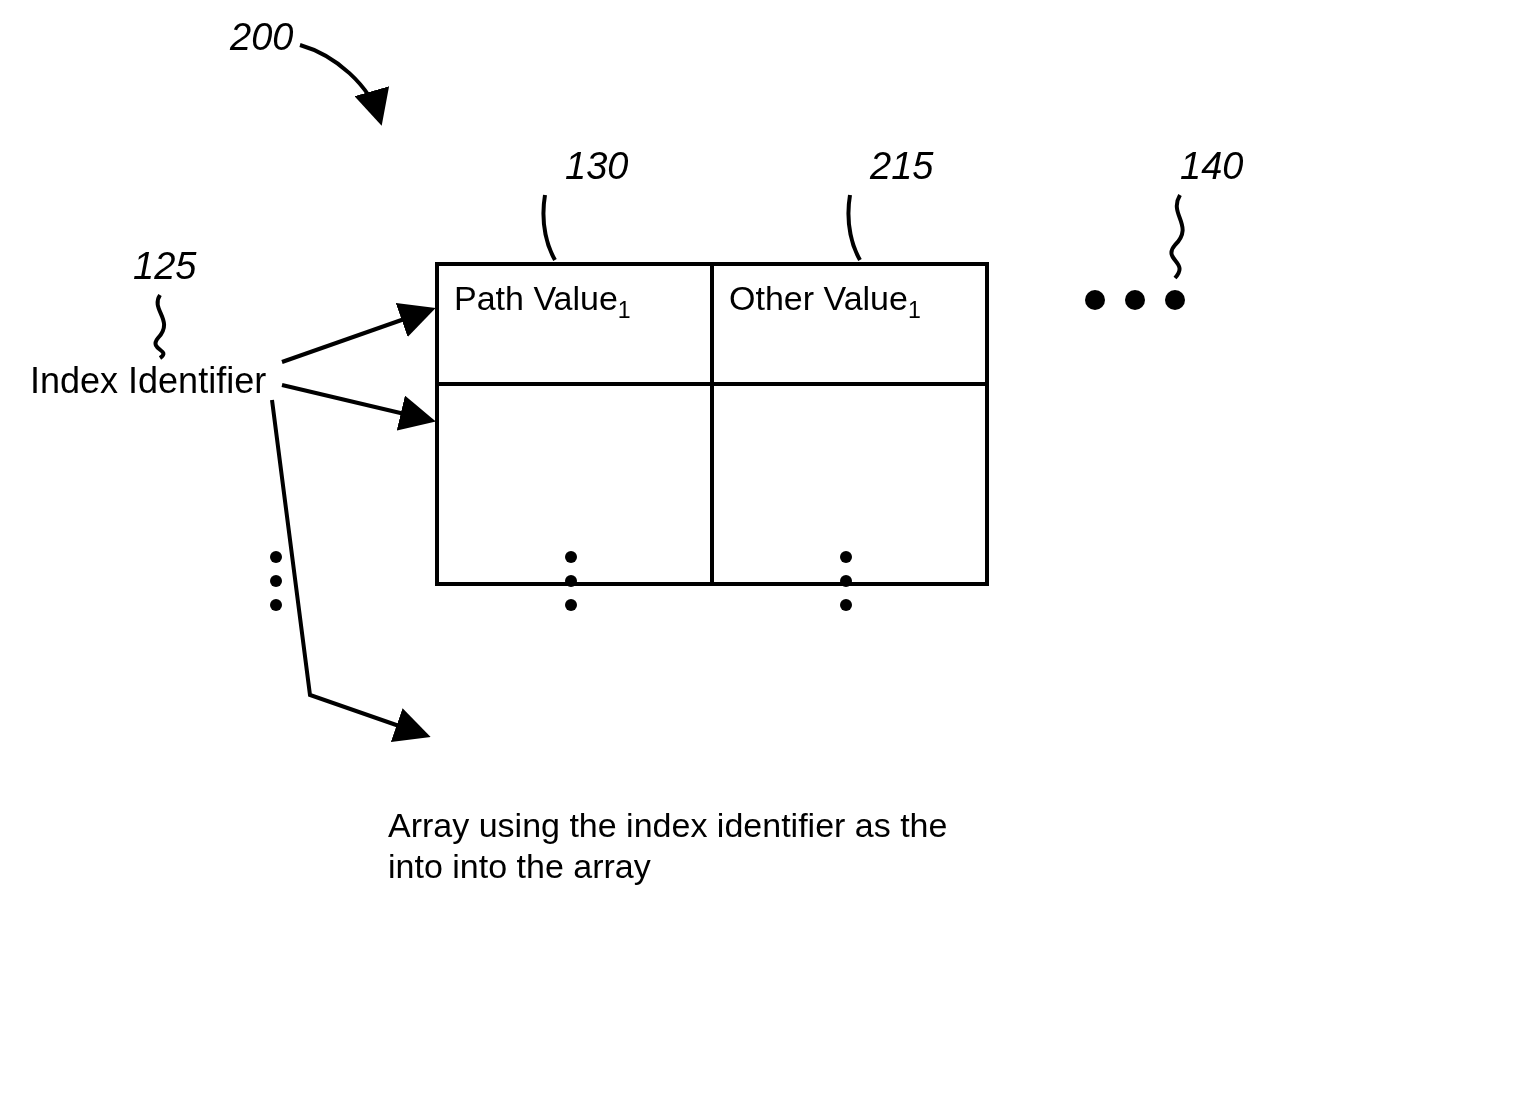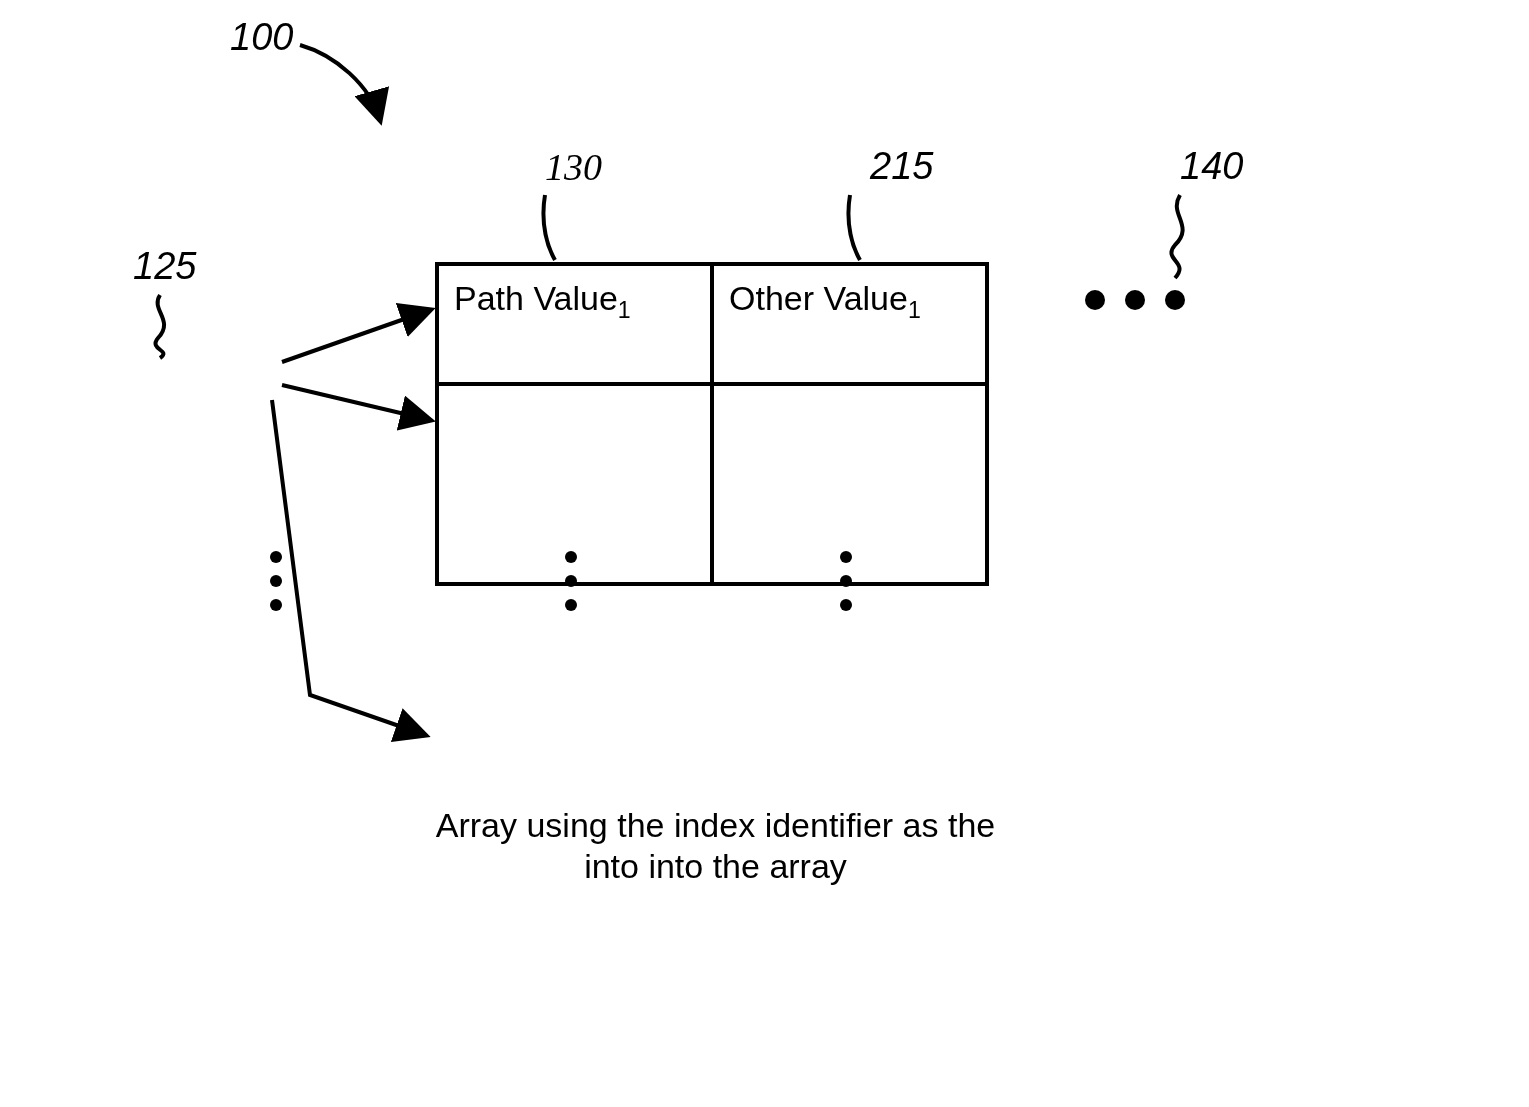--- a/index.html
+++ b/index.html
@@ -71,43 +71,43 @@
   .hdots .dot {
     width: 20px; height: 20px;
     background: #000;
     border-radius: 50%;
     margin: 0 10px;
   }
 
   .caption {
     position: absolute;
     font-size: 34px;
-    text-align: center;
     line-height: 1.2;
   }
 
   svg.overlay {
     position: absolute;
     left: 0; top: 0;
     width: 1529px;
     height: 1107px;
     pointer-events: none;
   }
 </style>
 </head>
 <body>
 
 <div class="stage">
 
-  <div class="ref-label" style="left:230px; top:16px;">100</div>
+  <div class="ref-label" style="left:230px; top:16px;">200</div>
   <div class="ref-label" style="left:133px; top:245px;">125</div>
-  <div class="ref-label" style="left:545px; top:145px;font-family:Liberation Serif, serif;">130</div>
+  <div class="ref-label" style="left:565px; top:145px;">130</div>
   <div class="ref-label" style="left:870px; top:145px;">215</div>
   <div class="ref-label" style="left:1180px; top:145px;">140</div>
 
+  <div class="index-label" style="left:30px; top:360px;">Index Identifier</div>
 
   <table class="arr-table" style="left:435px; top:262px;">
     <tbody>
         <tr class="row-tall">
       <td class="cell-path">
         <span class="pad">
           <span>Path Value</span><sub>1</sub>
         </span>
       </td>
       <td class="cell-other">

